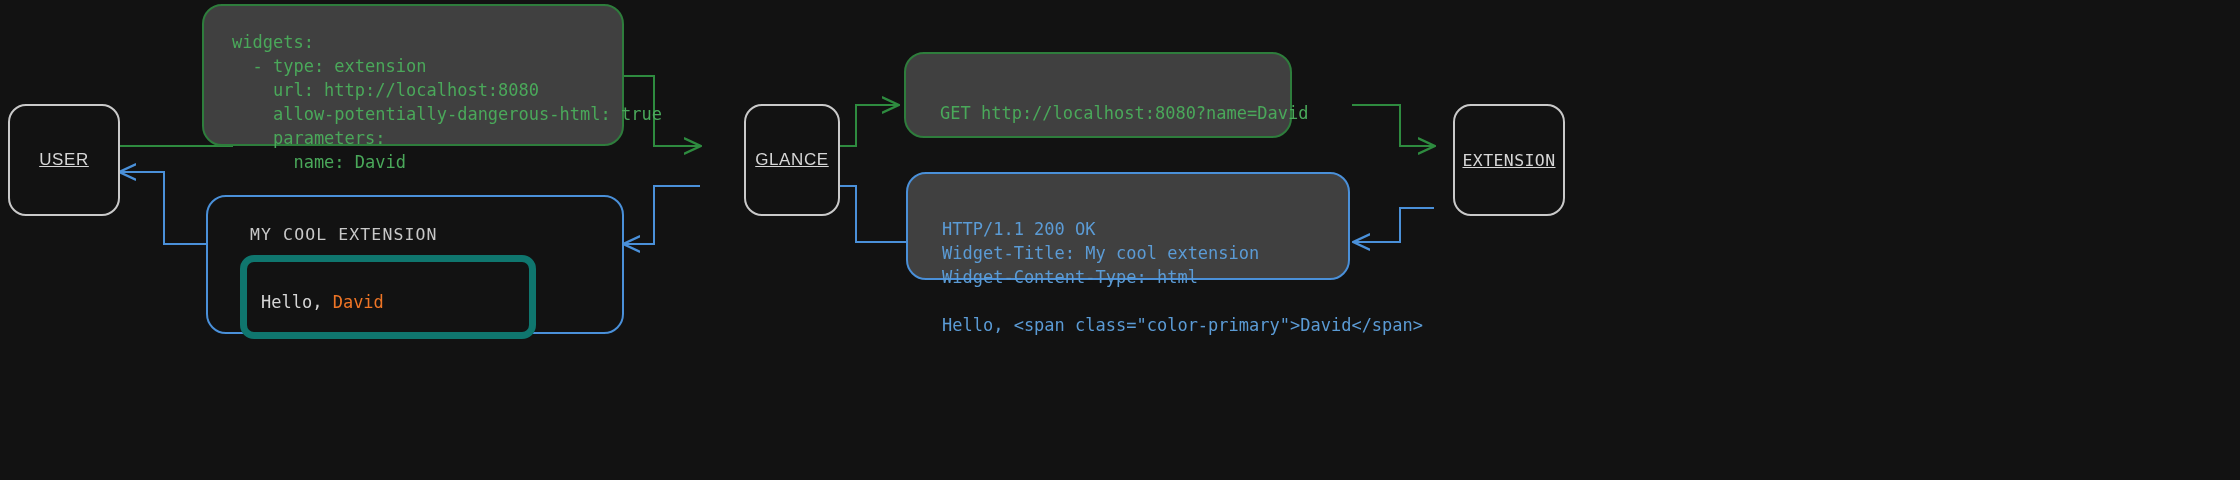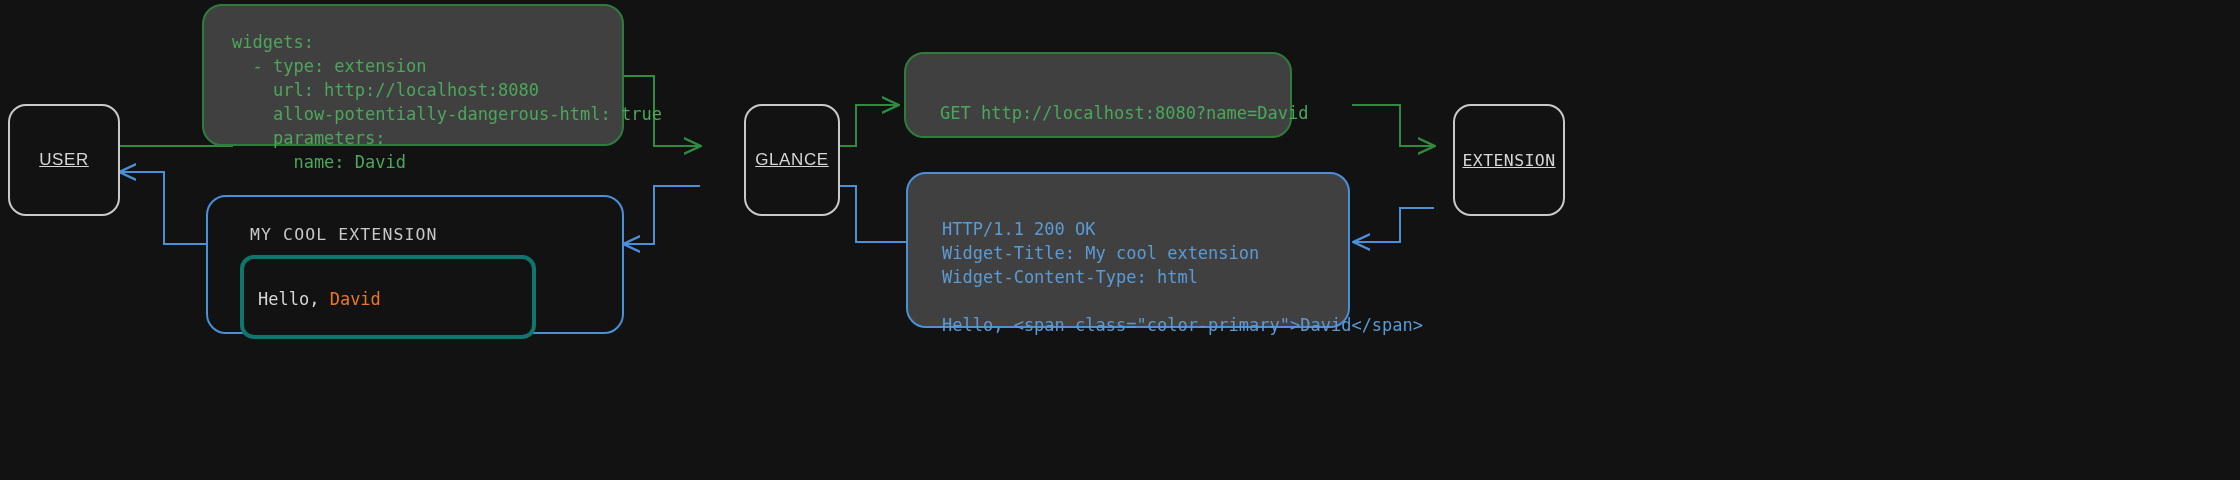--- a/index.html
+++ b/index.html
@@ -90,21 +90,21 @@
     color: #c8c8c8;
     white-space: pre;
   }
   #widget-inner {
     position: absolute;
     left: 32px;
     top: 58px;
     width: 296px;
     height: 84px;
     box-sizing: border-box;
-    border: 4px solid #0f766e;
+    border: 7px solid #0f766e;
     border-radius: 14px;
     background: #121212;
   }
   #widget-inner-text {
     position: absolute;
     left: 14px;
     top: 30px;
     font-family: "DejaVu Sans Mono", monospace;
     font-size: 17px;
     color: #d6d6d6;
@@ -162,21 +162,21 @@
     url: http://localhost:8080
     allow-potentially-dangerous-html: true
     parameters:
       name: David</div>
   </div>
 
   <div class="msgbox green" id="request-box" style="left:904px; top:52px; width:388px; height:86px;">
     <div class="msg-text">GET http://localhost:8080?name=David</div>
   </div>
 
-  <div class="msgbox blue" id="response-box" style="left:906px; top:172px; width:444px; height:156px;">
+  <div class="msgbox blue" id="response-box" style="left:906px; top:172px; width:444px; height:108px;">
     <div class="msg-text">HTTP/1.1 200 OK
 Widget-Title: My cool extension
 Widget-Content-Type: html
 
 Hello, &lt;span class="color-primary"&gt;David&lt;/span&gt;</div>
   </div>
 
   <div id="widget-box" style="left:206px; top:163px; width:418px; height:139px;margin-top:32px;">
     <div id="widget-title">MY COOL EXTENSION</div>
     <div id="widget-inner">

